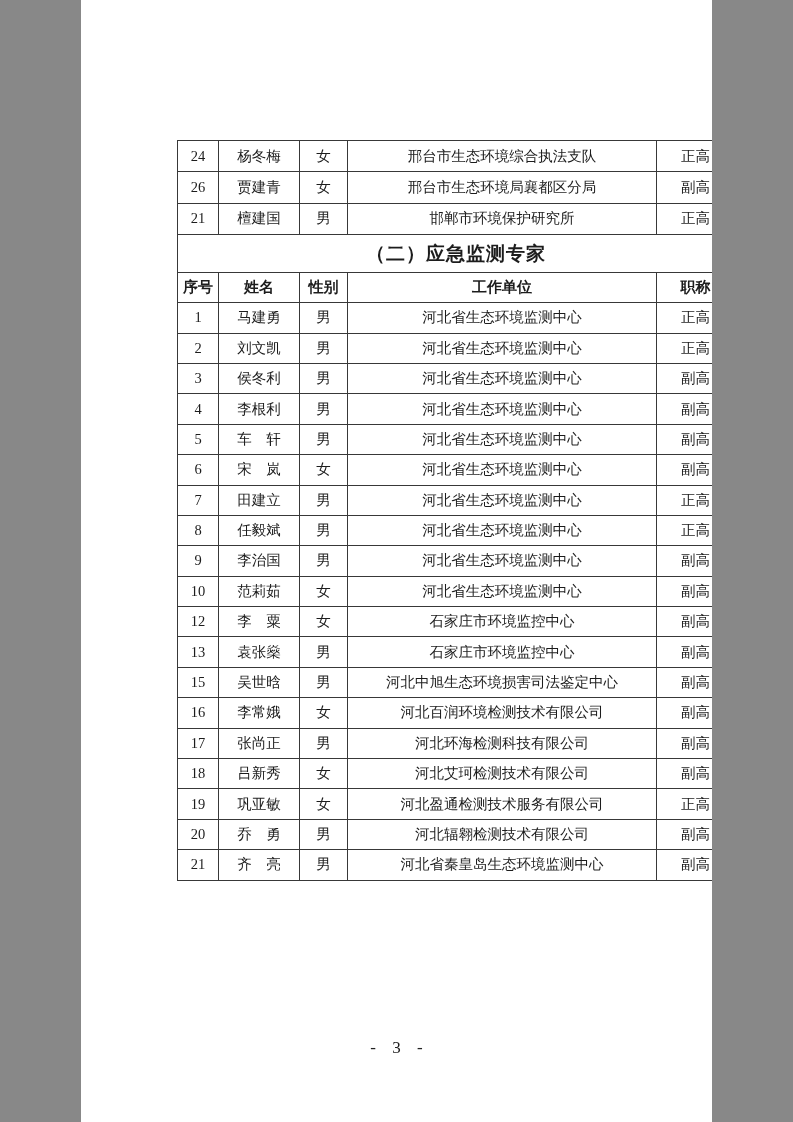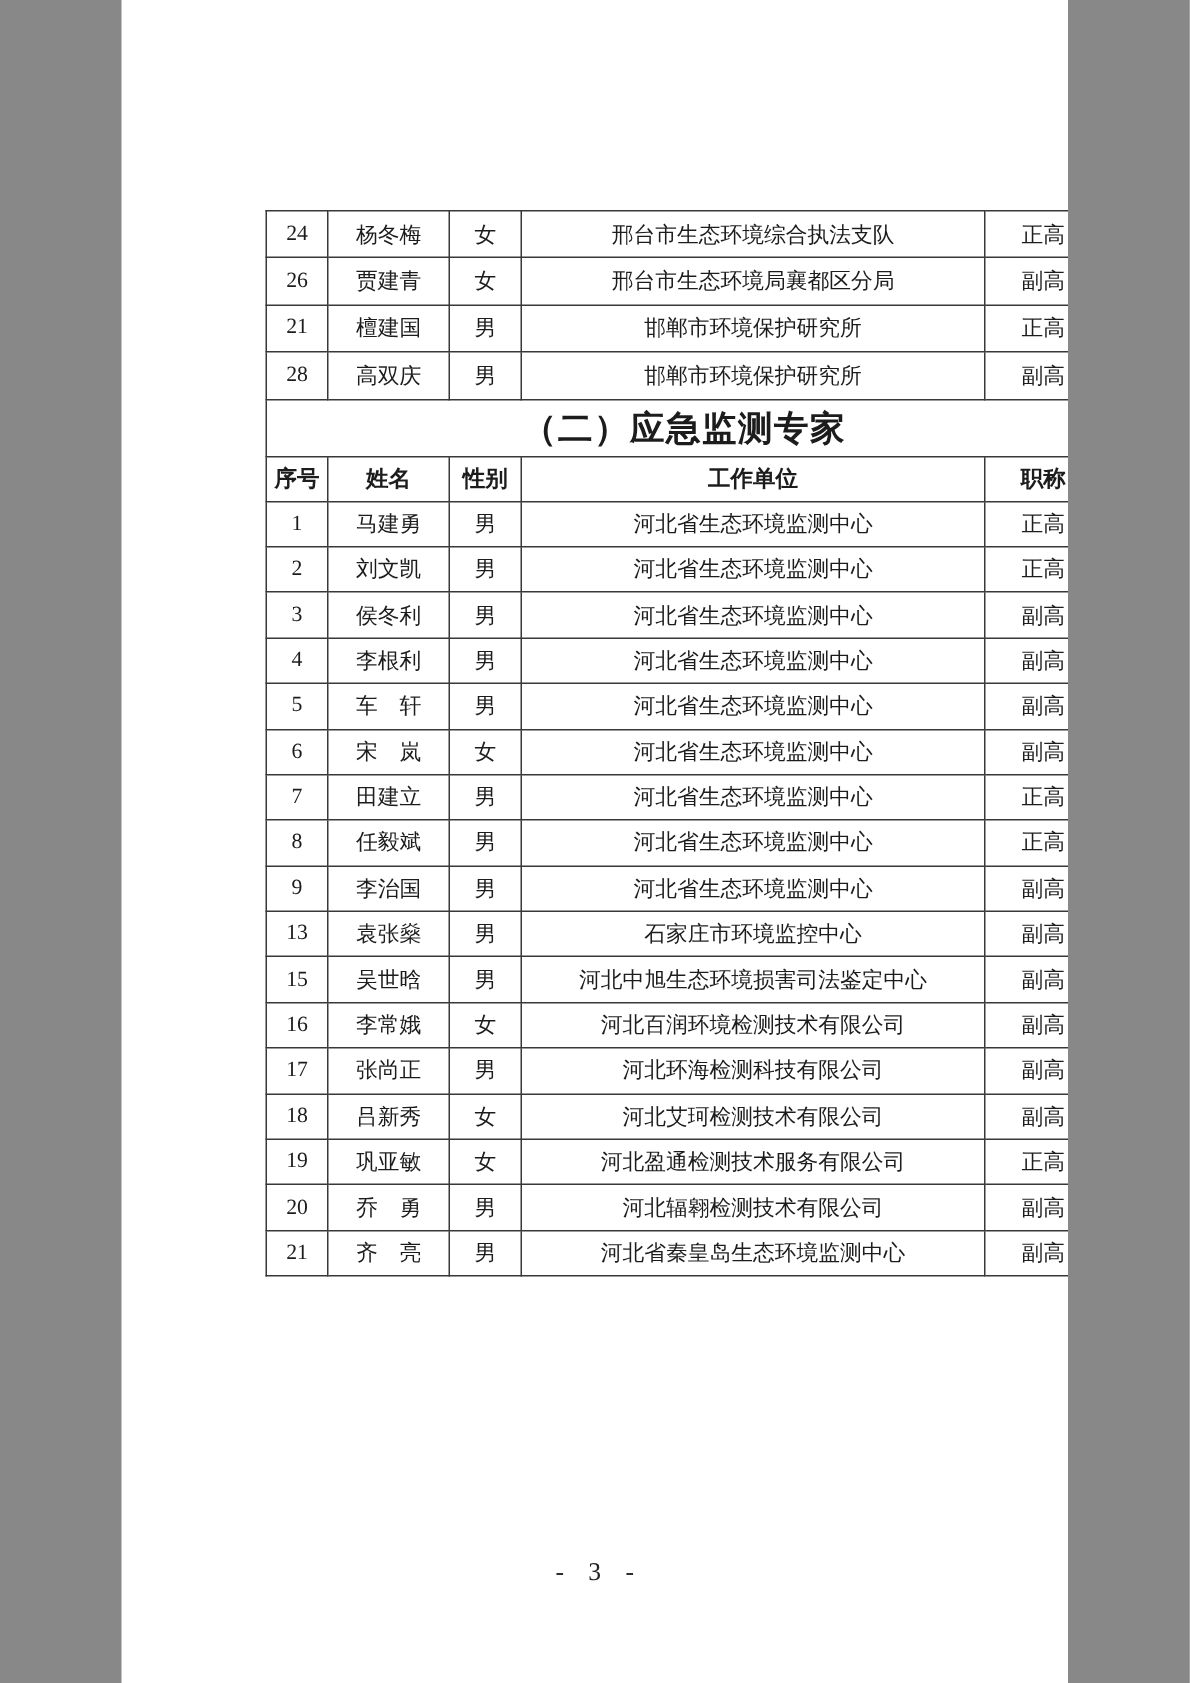--- a/index.html
+++ b/index.html
@@ -34,21 +34,21 @@
     font-weight: normal;
     color: #1c1c1c;
     overflow: hidden;
     white-space: nowrap;
   }
   .cont-rows tr       { height: 31.4px; }
   .data-rows tr       { height: 30.4px; }
   tr.heading-row      { height: 38px; }
   tr.header-row       { height: 30px; }
   tr.heading-row td {
-    font-size: 23px;
+    font-size: 19px;
     font-weight: bold;
     letter-spacing: 1px;
     font-family: "Liberation Serif", "DejaVu Serif", serif;
   }
   tr.header-row th {
     font-size: 15px;
     font-weight: bold;
     font-family: Liberation Serif, serif;
   }
   .page-number {
@@ -91,27 +91,20 @@
           <td>邢台市生态环境局襄都区分局</td>
           <td>副高</td>
         </tr>
         <tr>
           <td>21</td>
           <td>檀建国</td>
           <td>男</td>
           <td>邯郸市环境保护研究所</td>
           <td>正高</td>
         </tr>
-        <tr>
-          <td>28</td>
-          <td>高双庆</td>
-          <td>男</td>
-          <td>邯郸市环境保护研究所</td>
-          <td>副高</td>
-        </tr>
       </tbody>
 
     <tbody>
       <tr class="heading-row">
         <td colspan="5">（二）应急监测专家</td>
       </tr>
 
       <tr class="header-row">
           <th>序号</th>
           <th>姓名</th>
@@ -179,20 +172,34 @@
           <td>正高</td>
         </tr>
         <tr>
           <td>9</td>
           <td>李治国</td>
           <td>男</td>
           <td>河北省生态环境监测中心</td>
           <td>副高</td>
         </tr>
         <tr>
+          <td>10</td>
+          <td>范莉茹</td>
+          <td>女</td>
+          <td>河北省生态环境监测中心</td>
+          <td>副高</td>
+        </tr>
+        <tr>
+          <td>12</td>
+          <td>李　粟</td>
+          <td>女</td>
+          <td>石家庄市环境监控中心</td>
+          <td>副高</td>
+        </tr>
+        <tr>
           <td>13</td>
           <td>袁张燊</td>
           <td>男</td>
           <td>石家庄市环境监控中心</td>
           <td>副高</td>
         </tr>
         <tr>
           <td>15</td>
           <td>吴世晗</td>
           <td>男</td>

